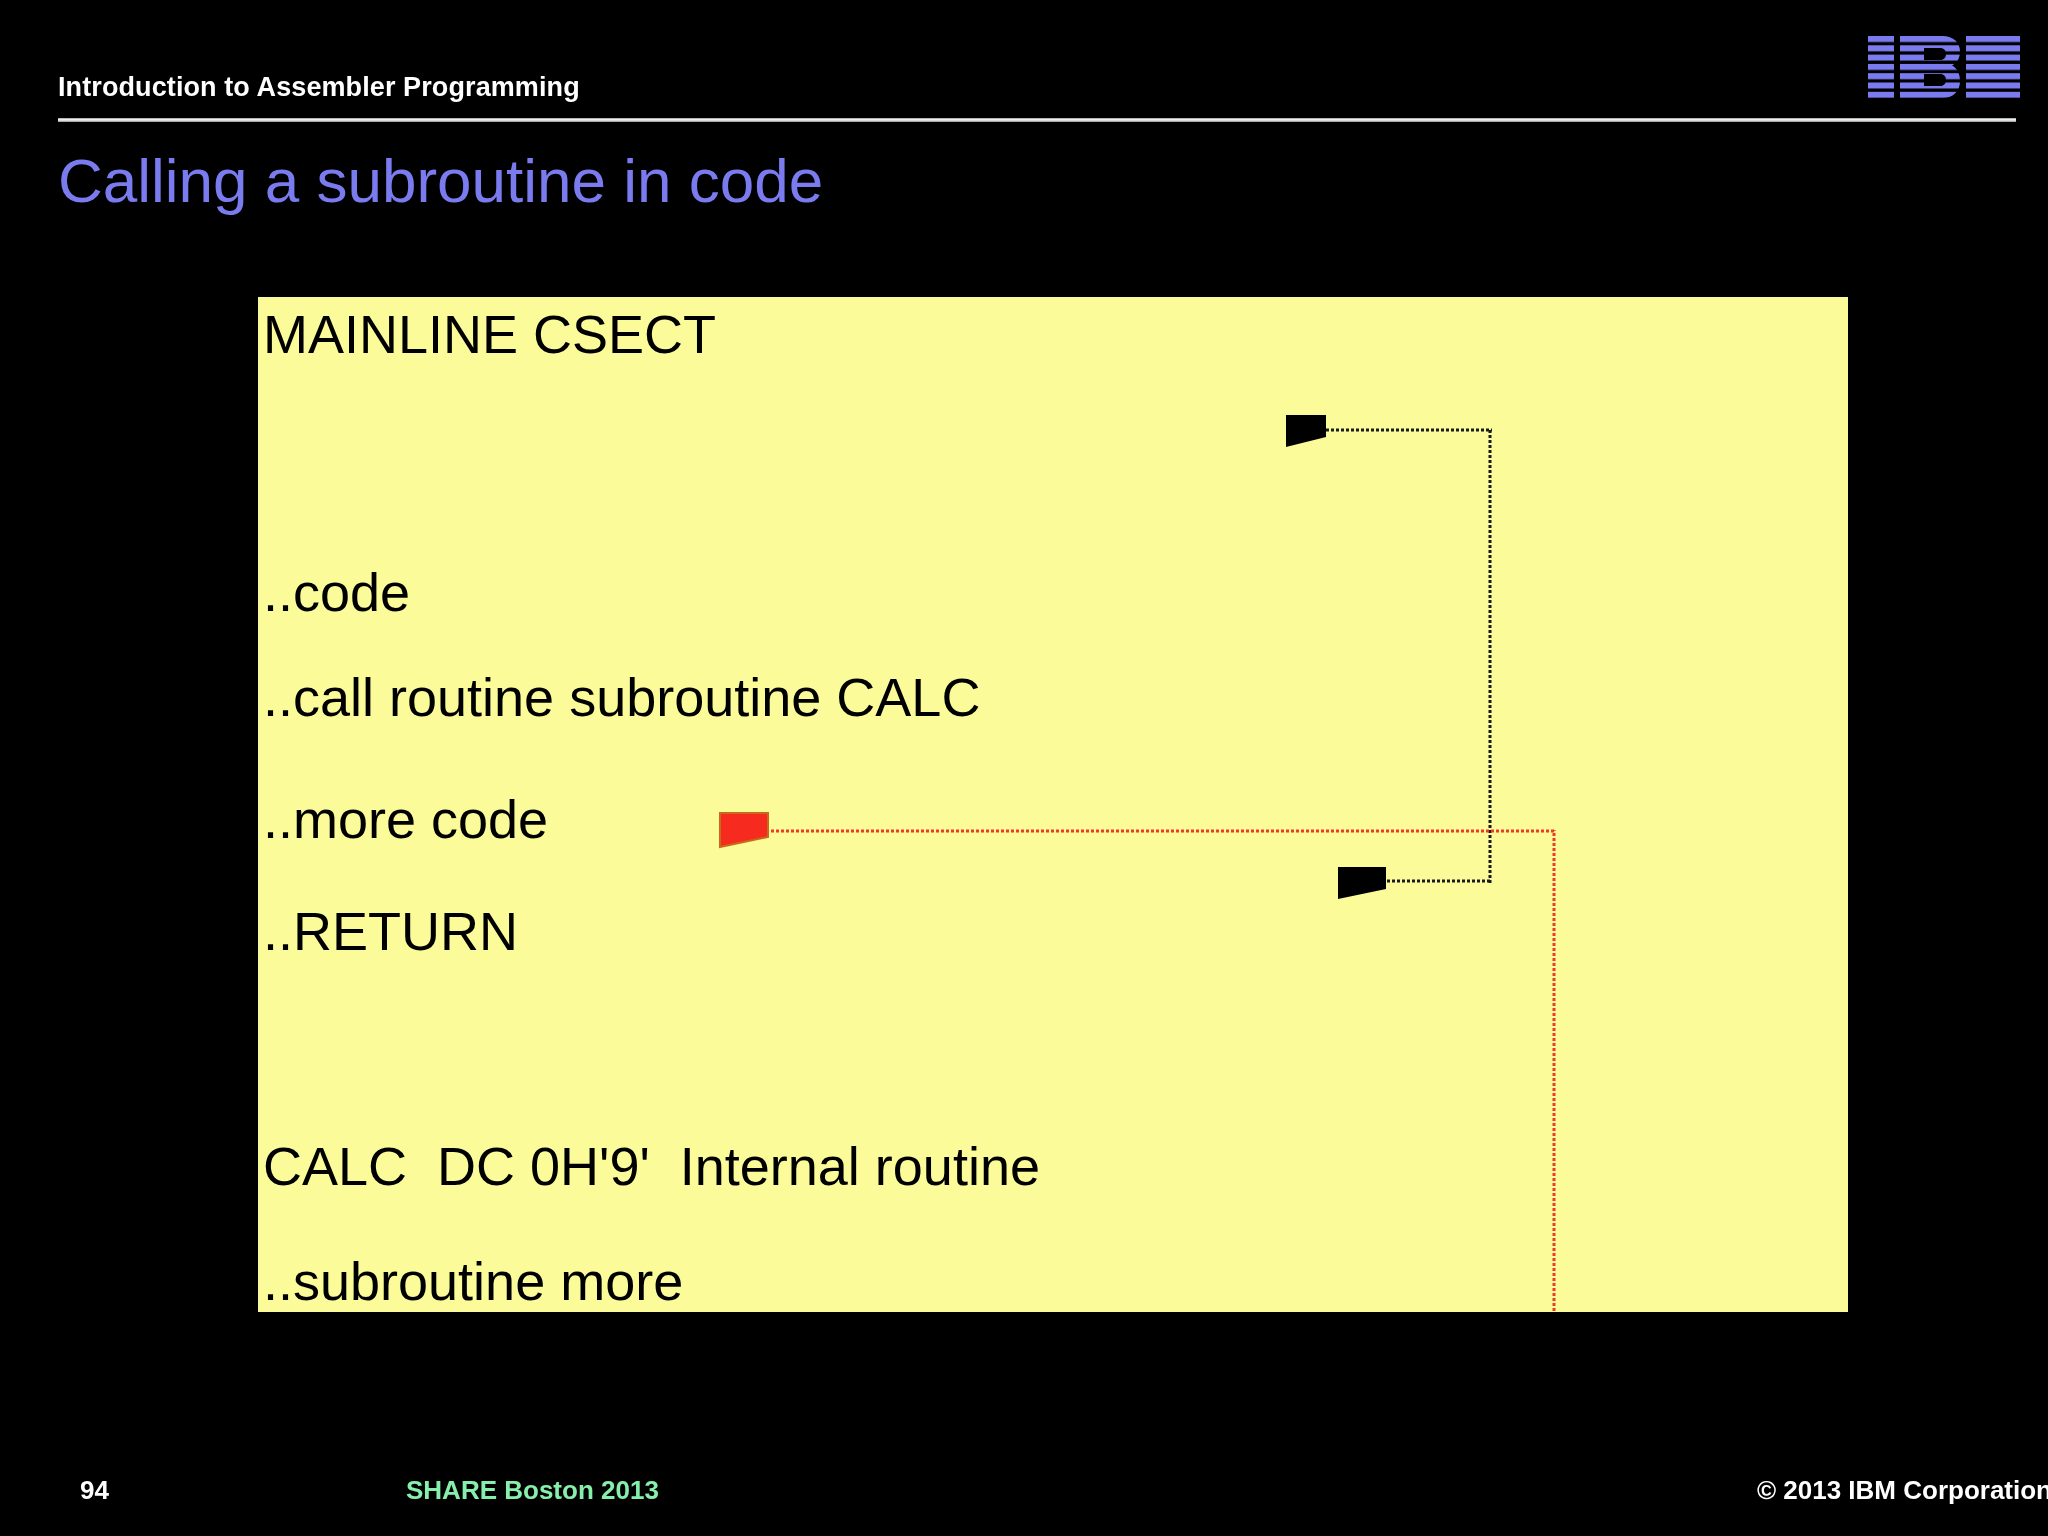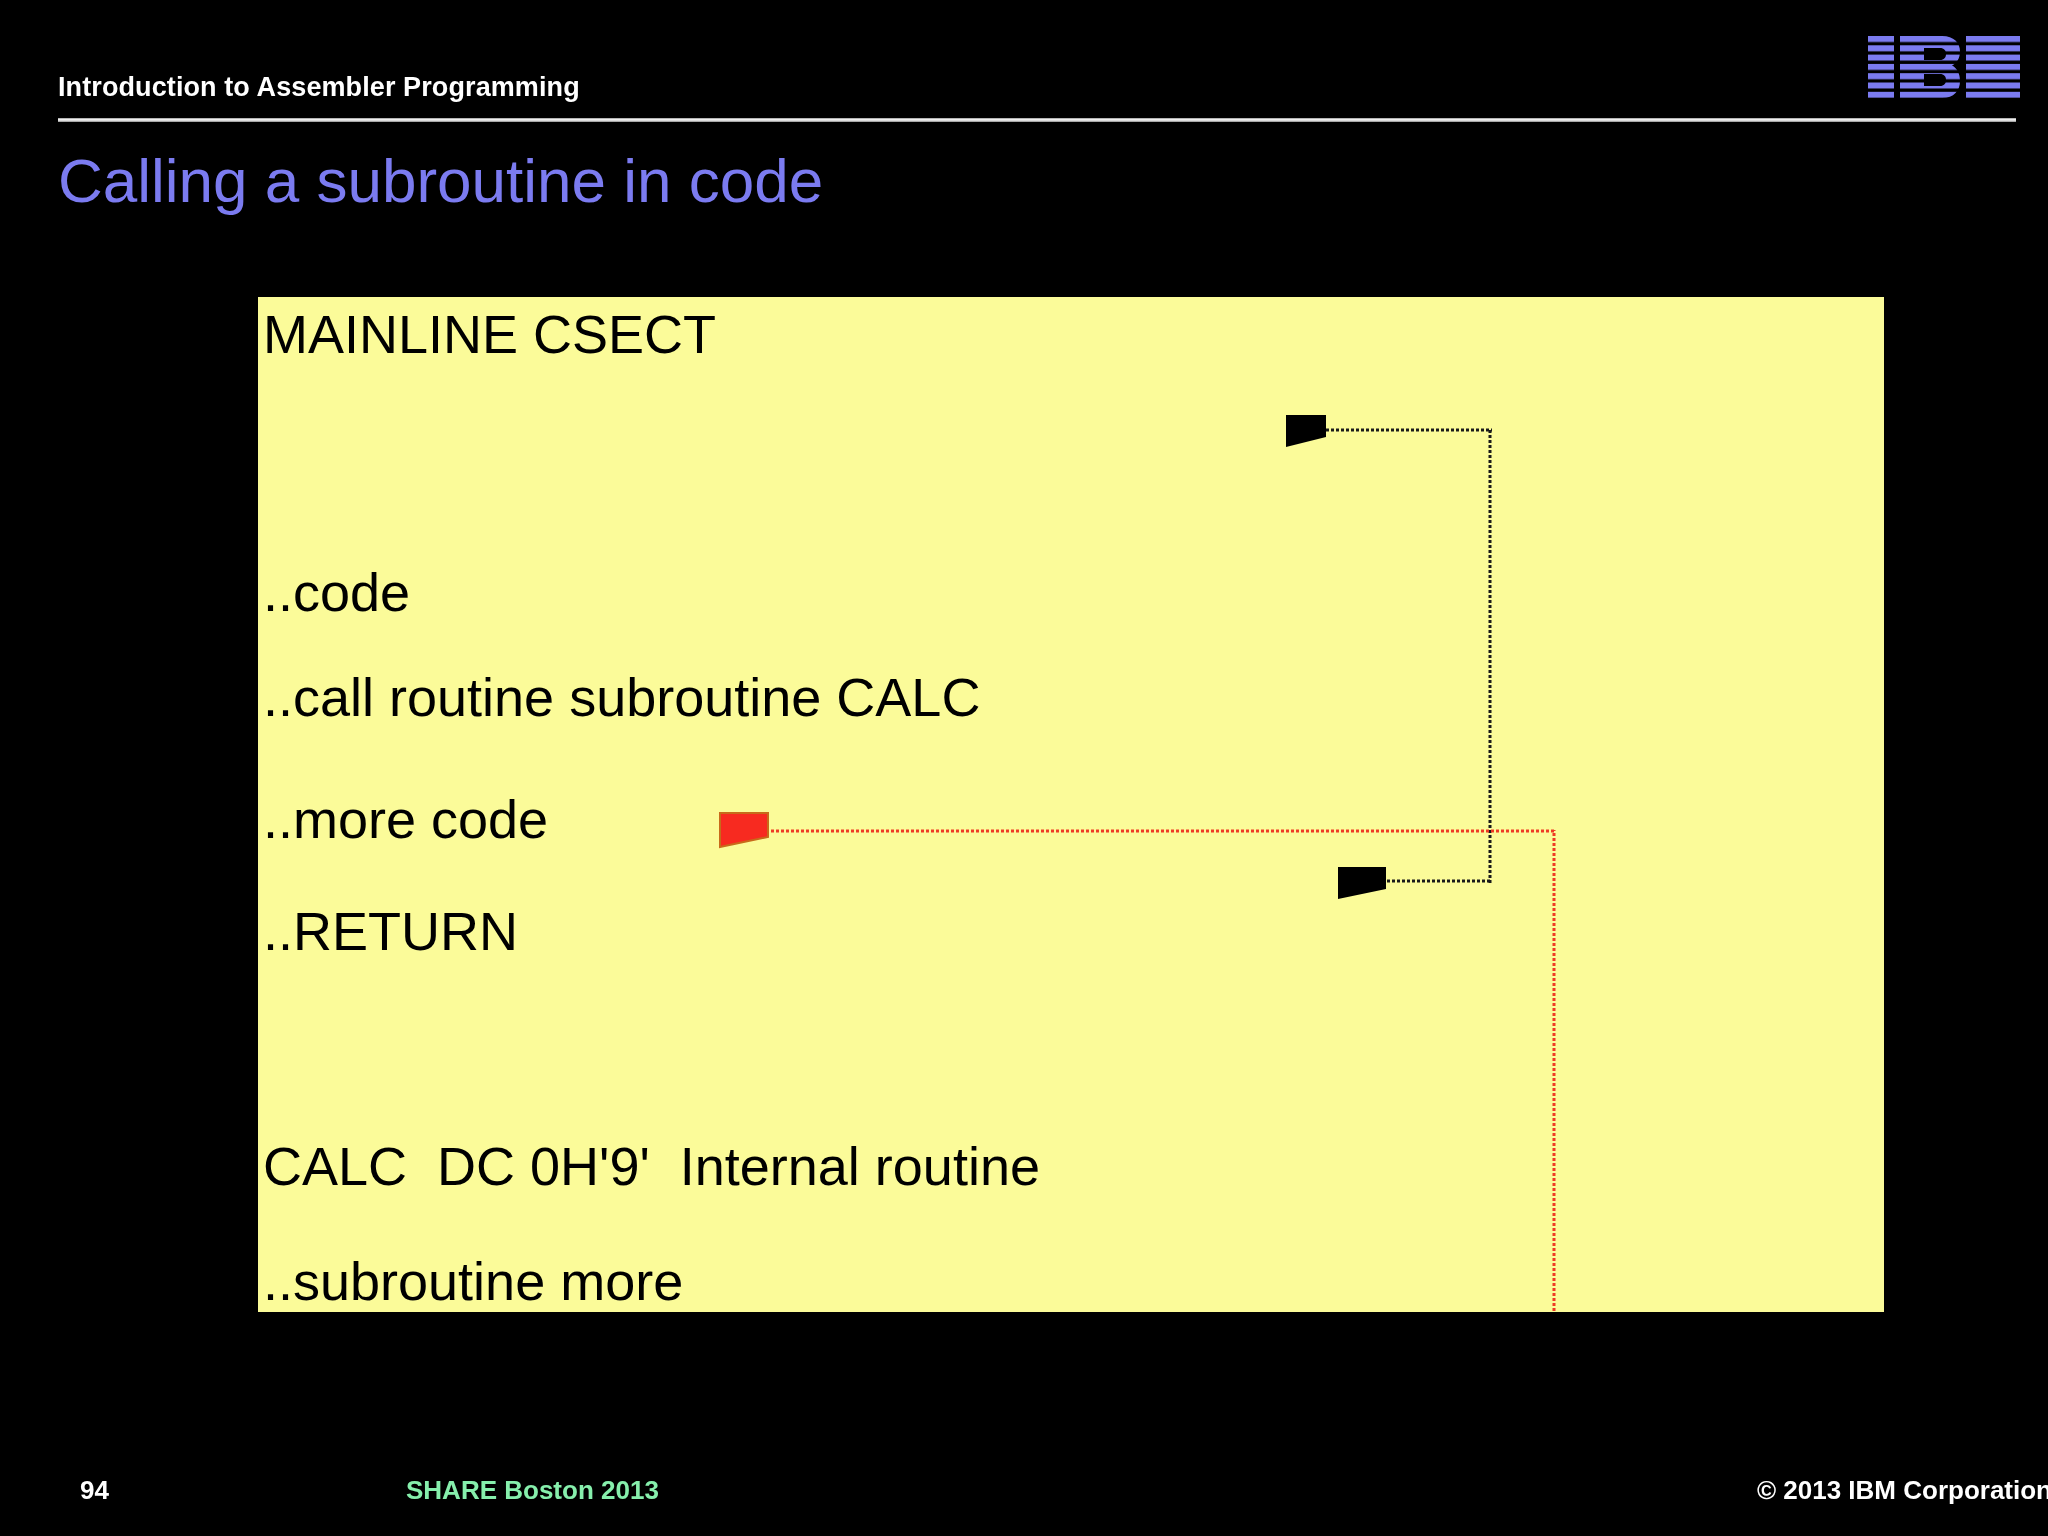--- a/index.html
+++ b/index.html
@@ -65,21 +65,20 @@
 
   
   #code-card {
     position: absolute;
     left: 258px;
     top: 297px;
     width: 1590px;
     height: 1015px;
     background: #fbfb99;
     overflow: hidden;
-    padding-left: 36px;
   }
   #code-lines {
     position: absolute;
     left: 5px;
     top: 0px;
     width: 1520px;
     height: 1015px;
   }
   .code-line {
     position: absolute;

